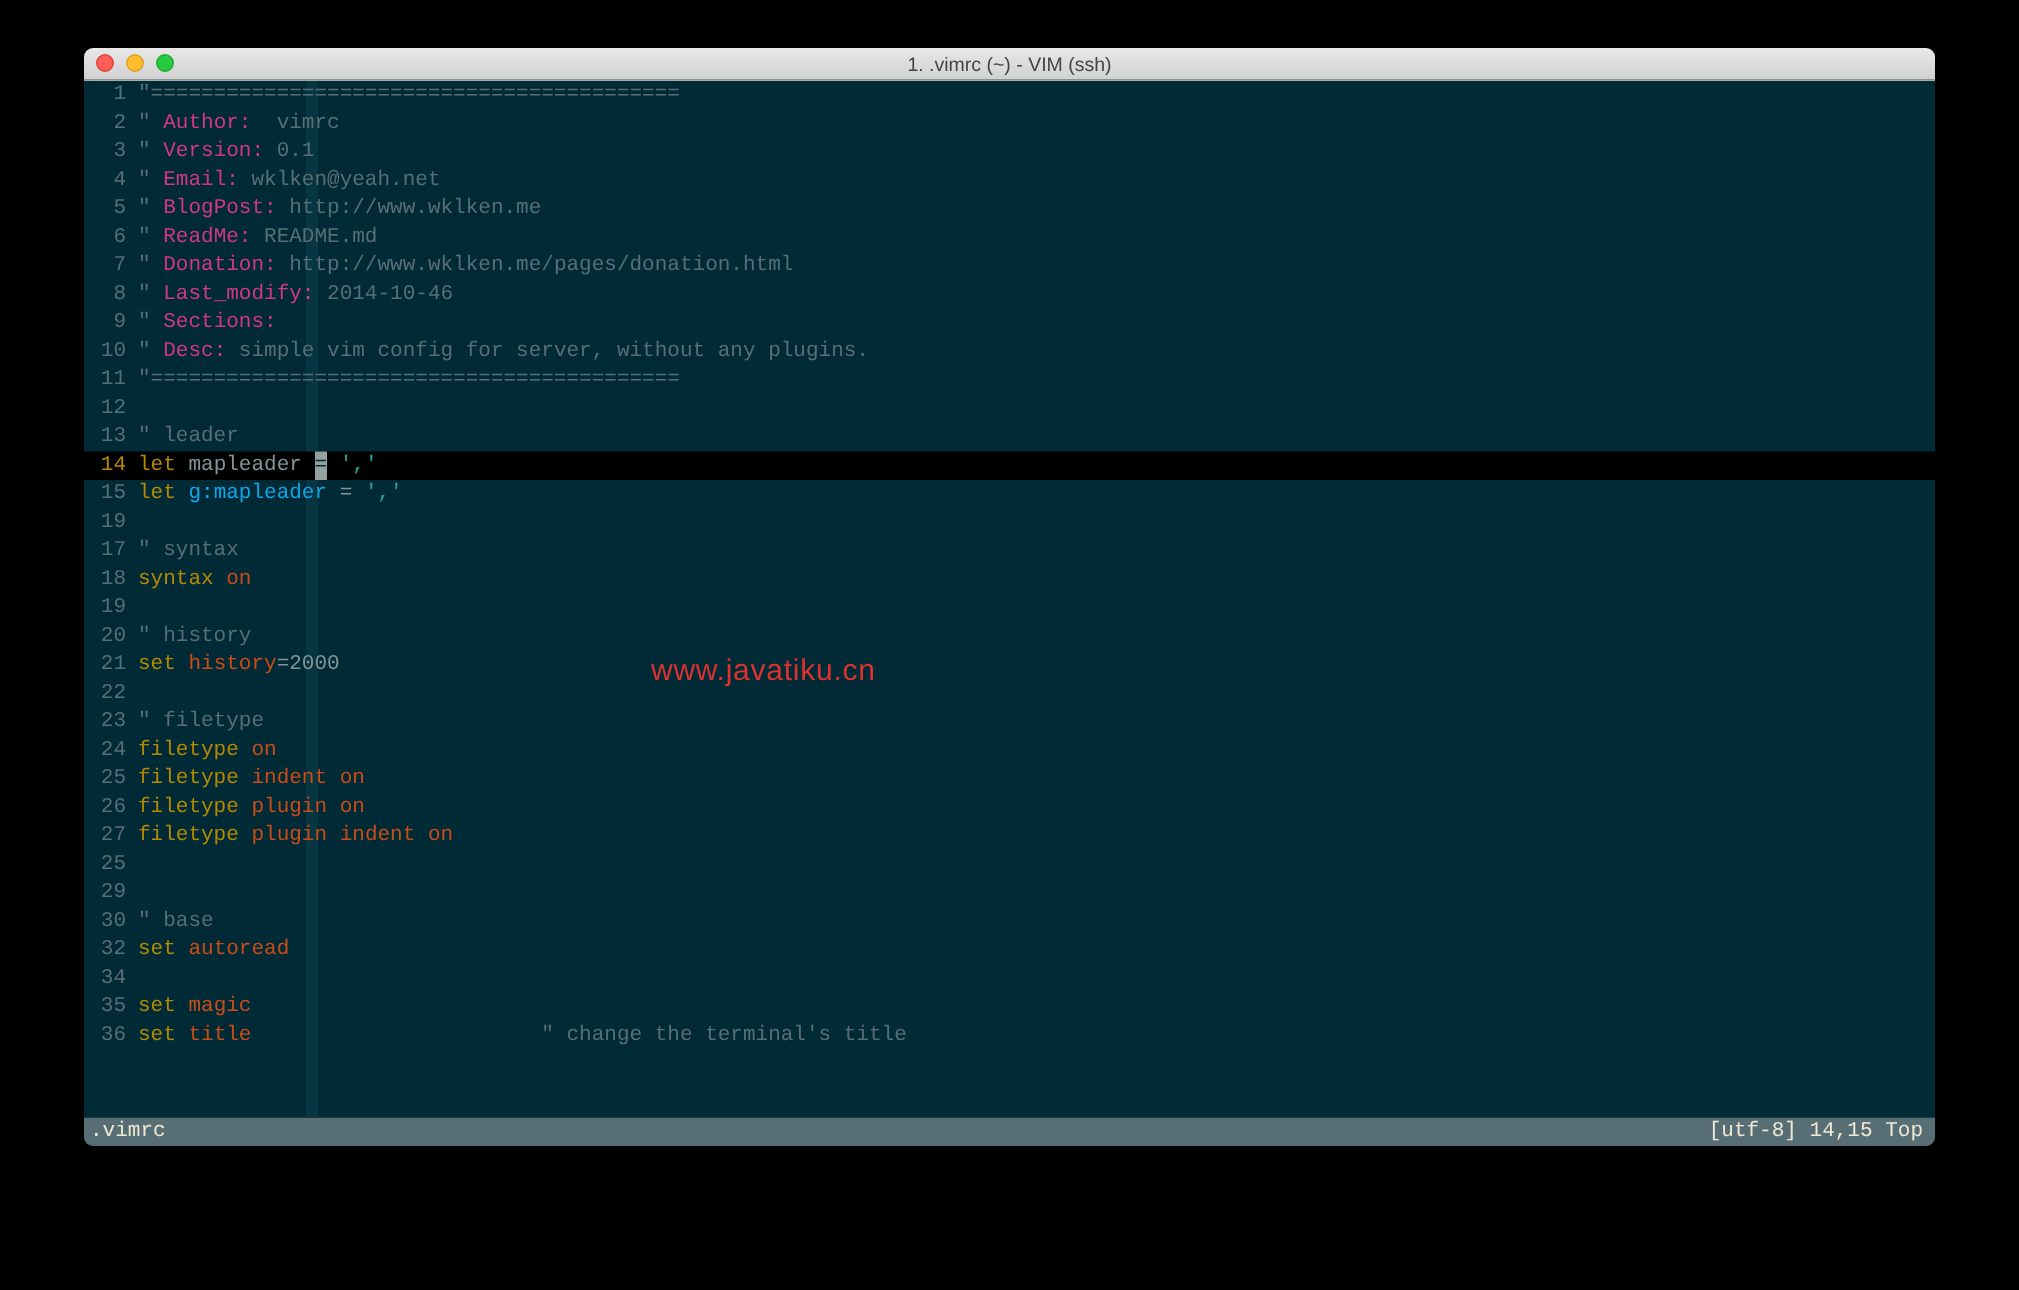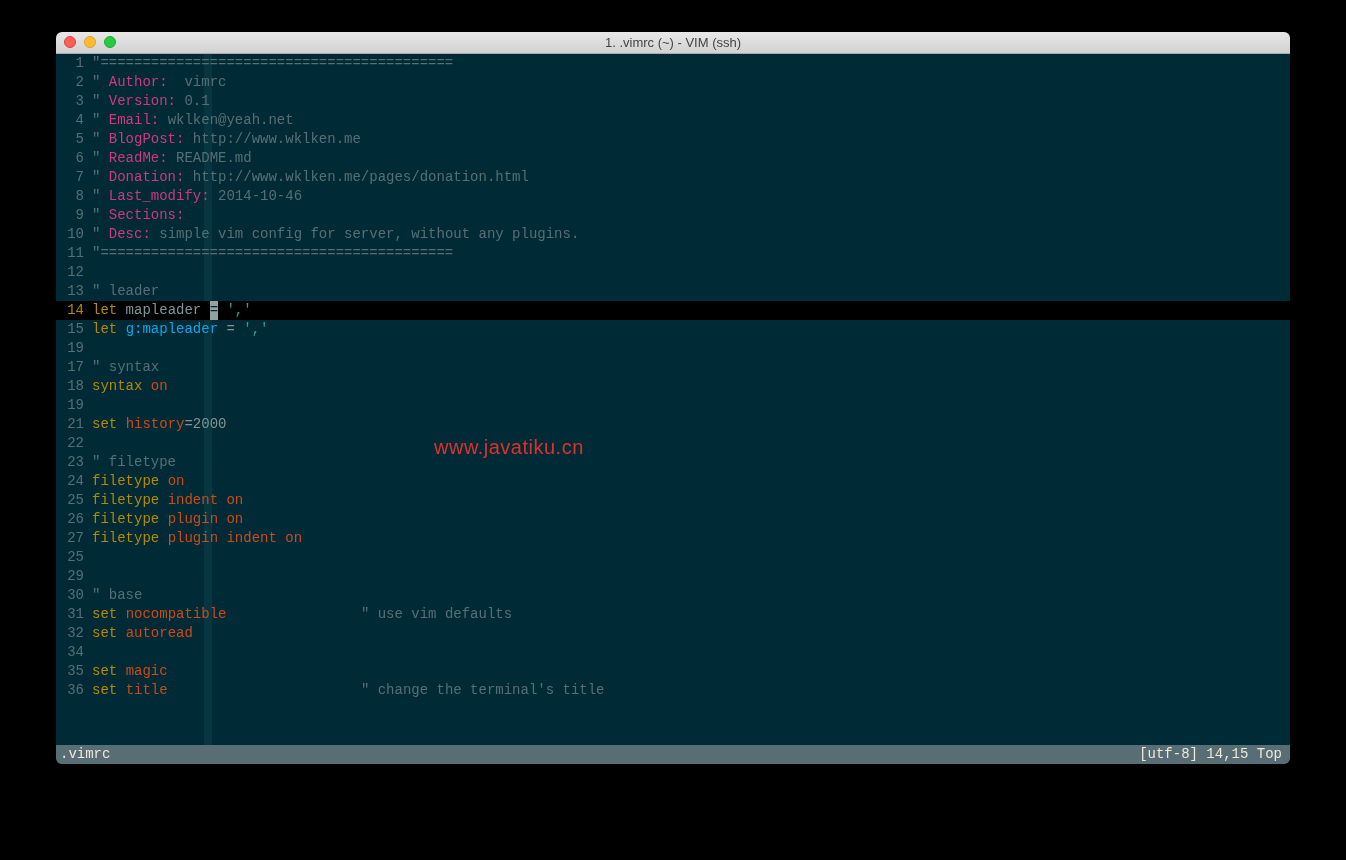--- a/index.html
+++ b/index.html
@@ -145,31 +145,31 @@
         <div class="line"><span class="gutter">10</span><span class="code"><span class="c-comment">" </span><span class="c-label">Desc:</span><span class="c-comment"> simple vim config for server, without any plugins.</span></span></div>
         <div class="line"><span class="gutter">11</span><span class="code"><span class="c-comment">"==========================================</span></span></div>
         <div class="line"><span class="gutter">12</span><span class="code"></span></div>
         <div class="line"><span class="gutter">13</span><span class="code"><span class="c-comment">" leader</span></span></div>
         <div class="line current-line"><span class="gutter">14</span><span class="code"><span class="c-keyword">let</span><span> mapleader </span><span class="cursor">=</span><span> </span><span class="c-string">','</span></span></div>
         <div class="line"><span class="gutter">15</span><span class="code"><span class="c-keyword">let</span><span> </span><span class="c-identifier">g:mapleader</span><span> = </span><span class="c-string">','</span></span></div>
         <div class="line"><span class="gutter">19</span><span class="code"></span></div>
         <div class="line"><span class="gutter">17</span><span class="code"><span class="c-comment">" syntax</span></span></div>
         <div class="line"><span class="gutter">18</span><span class="code"><span class="c-keyword">syntax</span><span> </span><span class="c-preproc">on</span></span></div>
         <div class="line"><span class="gutter">19</span><span class="code"></span></div>
+        <div class="line"><span class="gutter">20</span><span class="code"><span class="c-comment">" history</span></span></div>
         <div class="line"><span class="gutter">21</span><span class="code"><span class="c-keyword">set</span><span> </span><span class="c-preproc">history</span><span>=2000</span></span></div>
         <div class="line"><span class="gutter">22</span><span class="code"></span></div>
         <div class="line"><span class="gutter">23</span><span class="code"><span class="c-comment">" filetype</span></span></div>
         <div class="line"><span class="gutter">24</span><span class="code"><span class="c-keyword">filetype</span><span> </span><span class="c-preproc">on</span></span></div>
         <div class="line"><span class="gutter">25</span><span class="code"><span class="c-keyword">filetype</span><span> </span><span class="c-preproc">indent</span><span> </span><span class="c-preproc">on</span></span></div>
         <div class="line"><span class="gutter">26</span><span class="code"><span class="c-keyword">filetype</span><span> </span><span class="c-preproc">plugin</span><span> </span><span class="c-preproc">on</span></span></div>
         <div class="line"><span class="gutter">27</span><span class="code"><span class="c-keyword">filetype</span><span> </span><span class="c-preproc">plugin</span><span> </span><span class="c-preproc">indent</span><span> </span><span class="c-preproc">on</span></span></div>
         <div class="line"><span class="gutter">25</span><span class="code"></span></div>
         <div class="line"><span class="gutter">29</span><span class="code"></span></div>
         <div class="line"><span class="gutter">30</span><span class="code"><span class="c-comment">" base</span></span></div>
-        <div class="line"><span class="gutter">31</span><span class="code"><span class="c-keyword">set</span><span> </span><span class="c-preproc">nocompatible</span><span>                </span><span class="c-comment">" use vim defaults</span></span></div>
         <div class="line"><span class="gutter">32</span><span class="code"><span class="c-keyword">set</span><span> </span><span class="c-preproc">autoread</span></span></div>
         <div class="line"><span class="gutter">34</span><span class="code"></span></div>
         <div class="line"><span class="gutter">35</span><span class="code"><span class="c-keyword">set</span><span> </span><span class="c-preproc">magic</span></span></div>
         <div class="line"><span class="gutter">36</span><span class="code"><span class="c-keyword">set</span><span> </span><span class="c-preproc">title</span><span>                       </span><span class="c-comment">" change the terminal's title</span></span></div>
       </div>
     <div class="watermark">www.javatiku.cn</div>
   </div>
 
   <div class="statusline">
     <span class="status-left">.vimrc</span>

